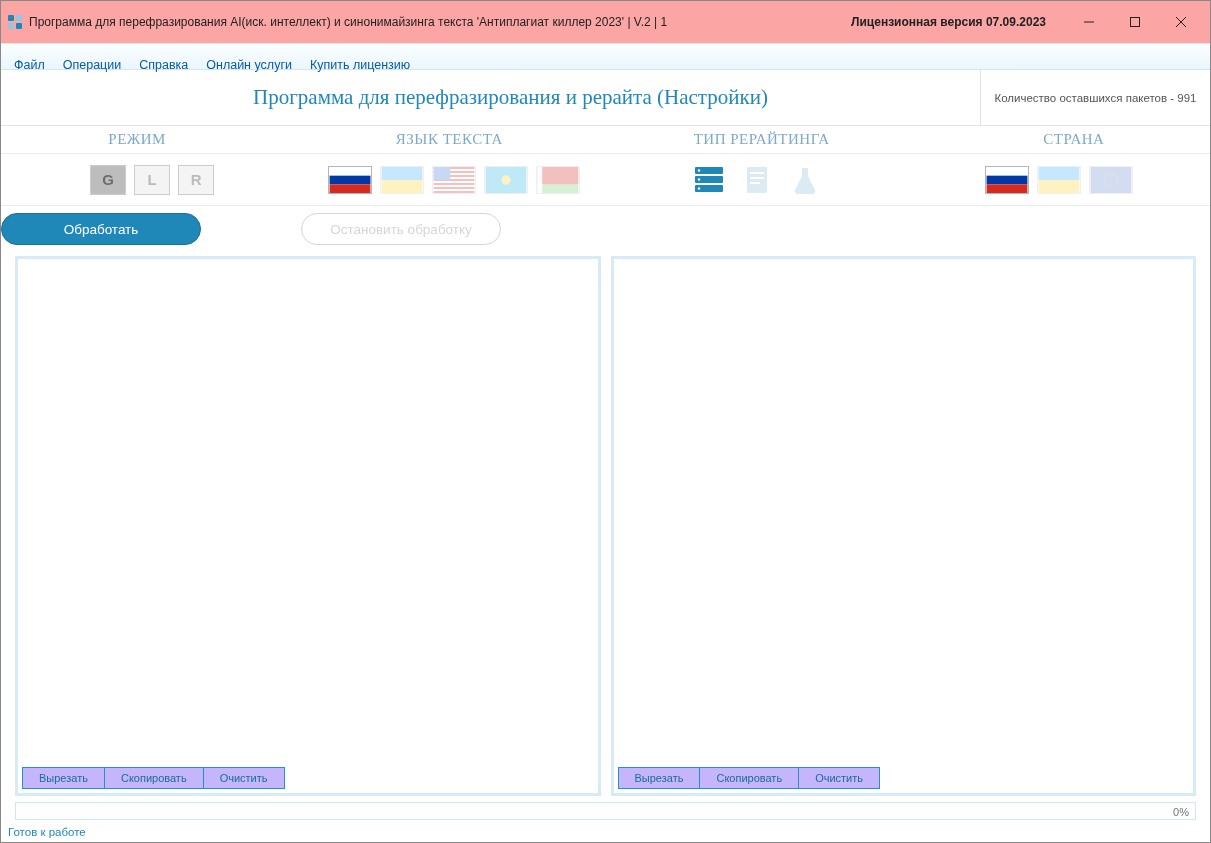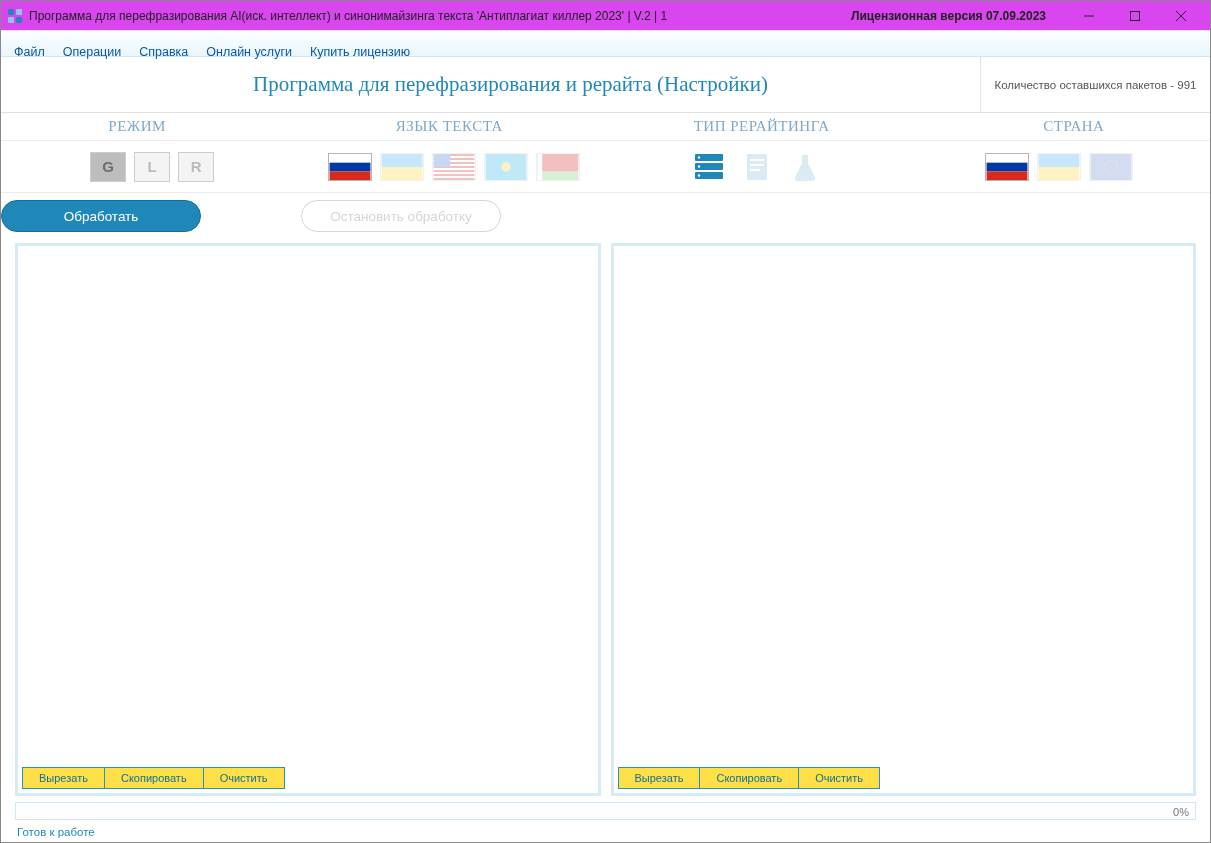--- a/index.html
+++ b/index.html
@@ -1,21 +1,21 @@
 <!DOCTYPE html>
 <html><head>
 <meta charset="utf-8">
 <style>
   * { box-sizing: border-box; margin: 0; padding: 0; font-family: 'Segoe UI', Tahoma, sans-serif; }
   body { background: #f0f0f0; width: 1211px; height: 843px; overflow: hidden; }
 
   .window { width: 1211px; height: 843px; background: #fff; border: 1px solid #888; display: flex; flex-direction: column; }
 
   
-  .titlebar { height: 30px; background: #d946ef; border-bottom: 1px solid #e6e6e6; display: flex; align-items: center; padding: 0 6px; font-size: 12px; color: #222; }
+  .titlebar { height: 43px; background: #fca5a5; border-bottom: 1px solid #e6e6e6; display: flex; align-items: center; padding: 0 6px; font-size: 12px; color: #222; }
   .titlebar .app-icon { width: 16px; height: 16px; margin-right: 6px; }
   .titlebar .title-text { flex: 0 0 auto; }
   .titlebar .spacer-left { flex: 1; }
   .titlebar .license-text { flex: 0 0 auto; font-size: 12px; color: #222; margin-right: 20px; font-weight: 700; }
   .winbtn { width: 46px; height: 30px; display: flex; align-items: center; justify-content: center; cursor: default; }
   .winbtn svg { width: 10px; height: 10px; stroke: #222; stroke-width: 1; }
 
   
   .menubar { height: 26px; background: linear-gradient(#fbfeff,#eaf6fd); border-bottom: 1px solid #cfe8f5; display: flex; align-items: center; padding: 0 4px; font-size: 12.5px; color: #0a5aa8; }
   .menubar .menuitem { padding: 3px 9px; cursor: default; margin-top: 16px; }
@@ -49,28 +49,28 @@
   .actionrow { height: 46px; display: flex; align-items: center; gap: 100px; }
   .actbtn { width: 200px; height: 32px; border-radius: 16px; font-size: 13.5px; cursor: pointer; border: 1px solid; }
   .actbtn.primary { background: #1f88b9; color: #fff; border-color: #176f97; }
   .actbtn.disabled { background: #fff; color: #d6d6d6; border-color: #d6d6d6; cursor: default; }
 
   
   .panels { flex: 1; display: flex; gap: 10px; padding: 4px 14px 4px 14px; }
   .panel { flex: 1; border: 3px solid #d7ebf6; background: #fff; display: flex; flex-direction: column; }
   .panel textarea { flex: 1; border: none; resize: none; outline: none; padding: 6px; font-size: 13px; }
   .panel-btns { display: flex; padding: 4px; gap: 0; }
-  .pbtn { border: 1px solid #2293c9; background: #fde047; color: #176f97; font-size: 11px; padding: 4px 16px; cursor: pointer; }
+  .pbtn { border: 1px solid #2293c9; background: #c4b5fd; color: #176f97; font-size: 11px; padding: 4px 16px; cursor: pointer; }
   .pbtn + .pbtn { border-left: none; }
 
   
   .progresswrap { padding: 2px 14px; }
   .progressbar { height: 18px; border: 1px solid #cfe8f5; background: #fefefe; position: relative; }
   .progressbar .pct { position: absolute; right: 6px; top: 0; font-size: 11px; color: #777; line-height: 18px; }
-  .statusbar { height: 20px; padding: 0 16px; display: flex; align-items: center; font-size: 11.5px; color: #1f88b9; }
+  .statusbar { height: 20px; padding: 0 7px; display: flex; align-items: center; font-size: 11.5px; color: #1f88b9; }
 </style>
 </head>
 <body>
 
 <div class="window">
 
   <div class="titlebar">
     <span class="app-icon">
       <svg viewBox="0 0 16 16">
           <rect x="1" y="1" width="6" height="6" rx="1" fill="#1f88b9"></rect>

